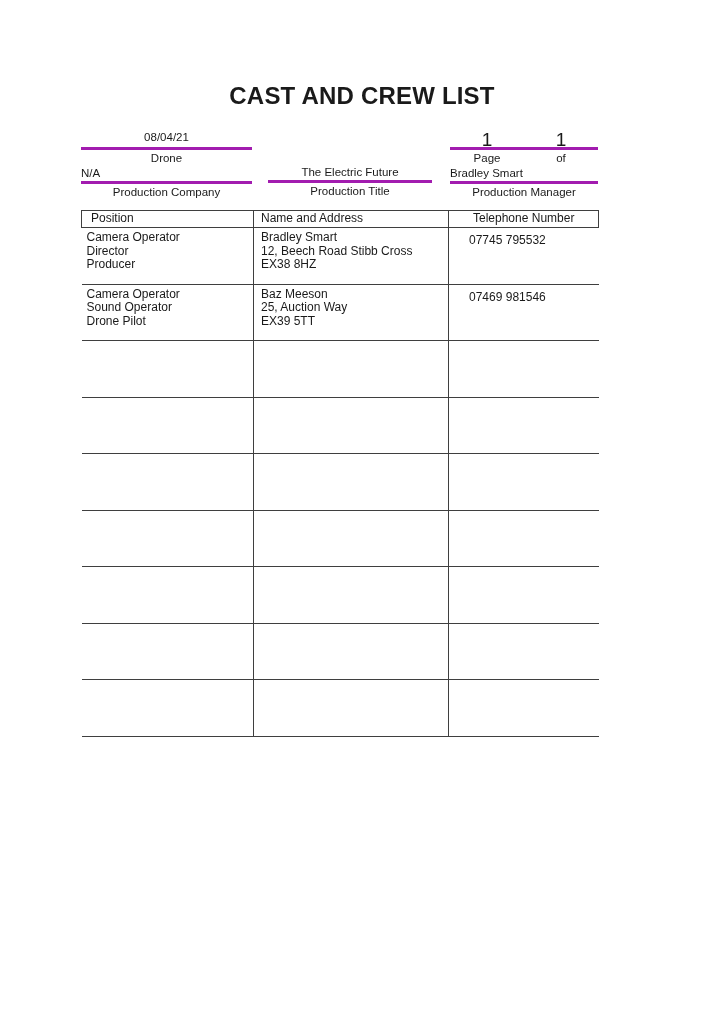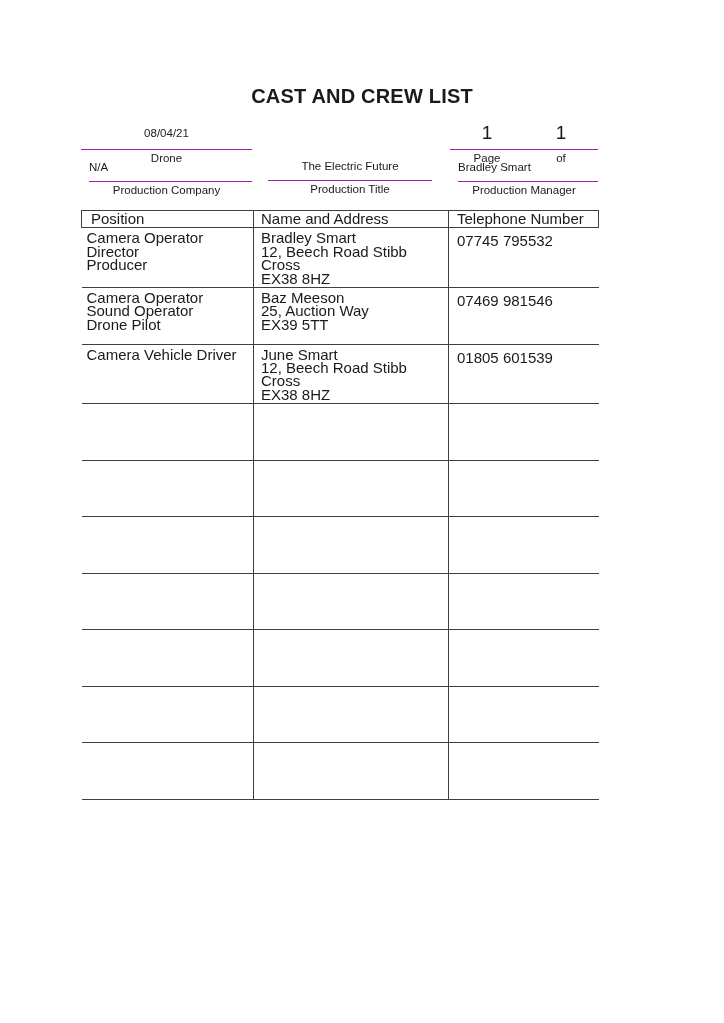--- a/index.html
+++ b/index.html
@@ -16,42 +16,42 @@
     color: #1a1a1a;
     overflow: hidden;
   }
   .doc-title {
     position: absolute;
     top: 85px;
     left: 0;
     width: 724px;
     margin: 0;
     text-align: center;
-    font-size: 20px;
+    font-size: 24px;
     line-height: 22px;
     font-weight: bold;
     letter-spacing: 0.2px;
   }
   
   .hdr-col { position: absolute; top: 131px; font-size: 11.5px; line-height: 13px; }
   .hdr-col.left  { left: 81px;  width: 171px; }
   .hdr-col.mid   { left: 268px; width: 164px; }
   .hdr-col.right { left: 450px; width: 148px; }
 
   .field-value {
     height: 19px;
     display: flex;
-    align-items: center;
+    align-items: flex-start;
     justify-content: center;
-    border-bottom: 1px solid #a21caf;
+    border-bottom: 3px solid #a21caf;
     box-sizing: border-box;
     padding-bottom: 14px;
   }
   .field-value.short { height: 15px; }
-  .field-value.left-align { justify-content: flex-start; margin-left: 8px; }
+  .field-value.left-align { justify-content: flex-start; }
   .field-label {
     height: 15px;
     padding-top: 2px;
     text-align: center;
     box-sizing: content-box;
   }
   .spacer-35 { height: 35px; }
   .split { display: flex; }
   .split > span { width: 50%; text-align: center; }
   .page-num {
@@ -60,44 +60,44 @@
     font-weight: normal;
   }
   
   table.crew {
     position: absolute;
     left: 81px;
     top: 210px;
     width: 517px;
     border-collapse: collapse;
     table-layout: fixed;
-    font-size: 15px;
+    font-size: 12px;
     line-height: 13.4px;
   }
   table.crew th {
     font-weight: normal;
     text-align: left;
     border-top: 1px solid #3f3f3f;
     border-bottom: 1px solid #3f3f3f;
     padding: 1px 2px 2px 2px;
     vertical-align: bottom;
   }
   table.crew th.c1 { border-left: 1px solid #3f3f3f; padding-left: 9px; }
   table.crew th.c2 { border-left: 1px solid #3f3f3f; padding-left: 7px; }
-  table.crew th.c3 { border-left: 1px solid #3f3f3f; border-right: 1px solid #3f3f3f; padding-left: 8px; }
+  table.crew th.c3 { border-left: 1px solid #3f3f3f; border-right: 1px solid #3f3f3f; padding-left: 24px; }
   table.crew tbody tr { height: 56.5px; }
   table.crew td {
     vertical-align: top;
     border-bottom: 1px solid #3f3f3f;
     padding: 3px 2px 2px 2px;
     margin-top: 9px;
   }
   table.crew td.col-position { padding-left: 5px; }
   table.crew td.col-name     { border-left: 1px solid #3f3f3f; padding-left: 7px; }
-  table.crew td.col-phone    { border-left: 1px solid #3f3f3f; padding-left: 8px; padding-top: 6px; }
+  table.crew td.col-phone    { border-left: 1px solid #3f3f3f; padding-left: 20px; padding-top: 6px; }
 </style>
 </head>
 <body>
 
 <div class="page">
 
   <h1 class="doc-title">CAST AND CREW LIST</h1>
 
   <div class="hdr-col left">
     <div class="field-value">
@@ -171,33 +171,20 @@
           <td class="col-name">
             <div>Baz Meeson</div>
             <div>25, Auction Way</div>
             <div>EX39 5TT</div>
           </td>
           <td class="col-phone">
             <div>07469 981546</div>
           </td>
         </tr>
         <tr>
-          <td class="col-position">
-            <div>Camera Vehicle Driver</div>
-          </td>
-          <td class="col-name">
-            <div>June Smart</div>
-            <div>12, Beech Road Stibb Cross</div>
-            <div>EX38 8HZ</div>
-          </td>
-          <td class="col-phone">
-            <div>01805 601539</div>
-          </td>
-        </tr>
-        <tr>
           <td class="col-position"></td>
           <td class="col-name"></td>
           <td class="col-phone"></td>
         </tr>
         <tr>
           <td class="col-position"></td>
           <td class="col-name"></td>
           <td class="col-phone"></td>
         </tr>
         <tr>

